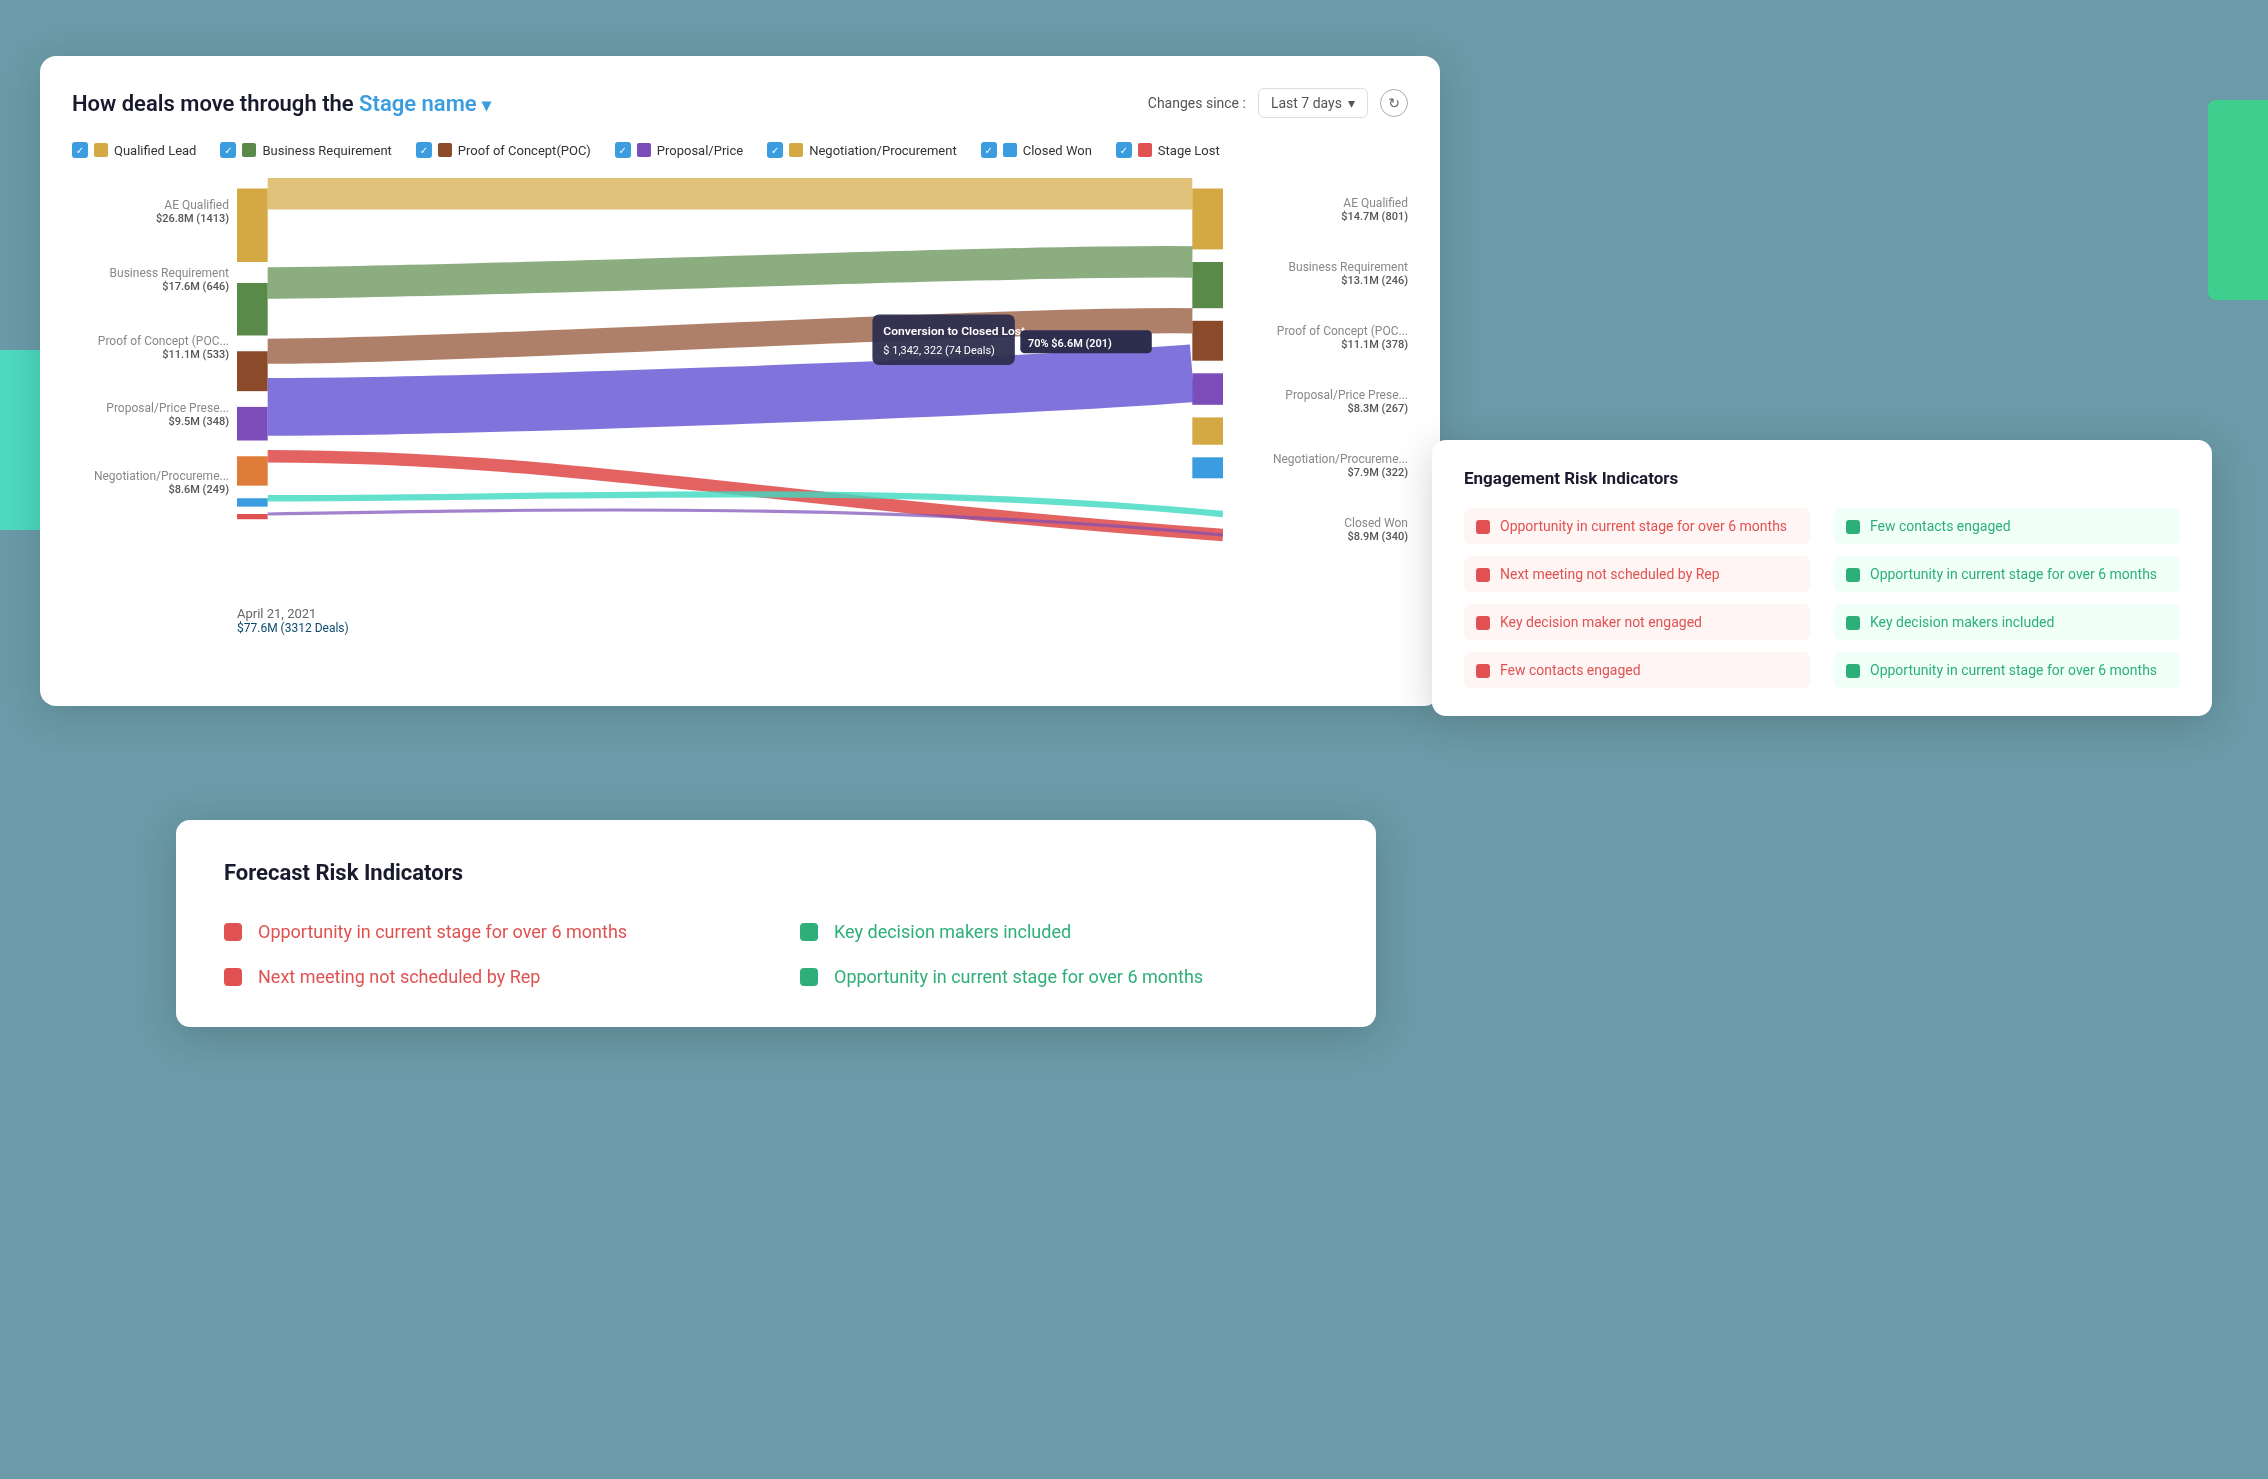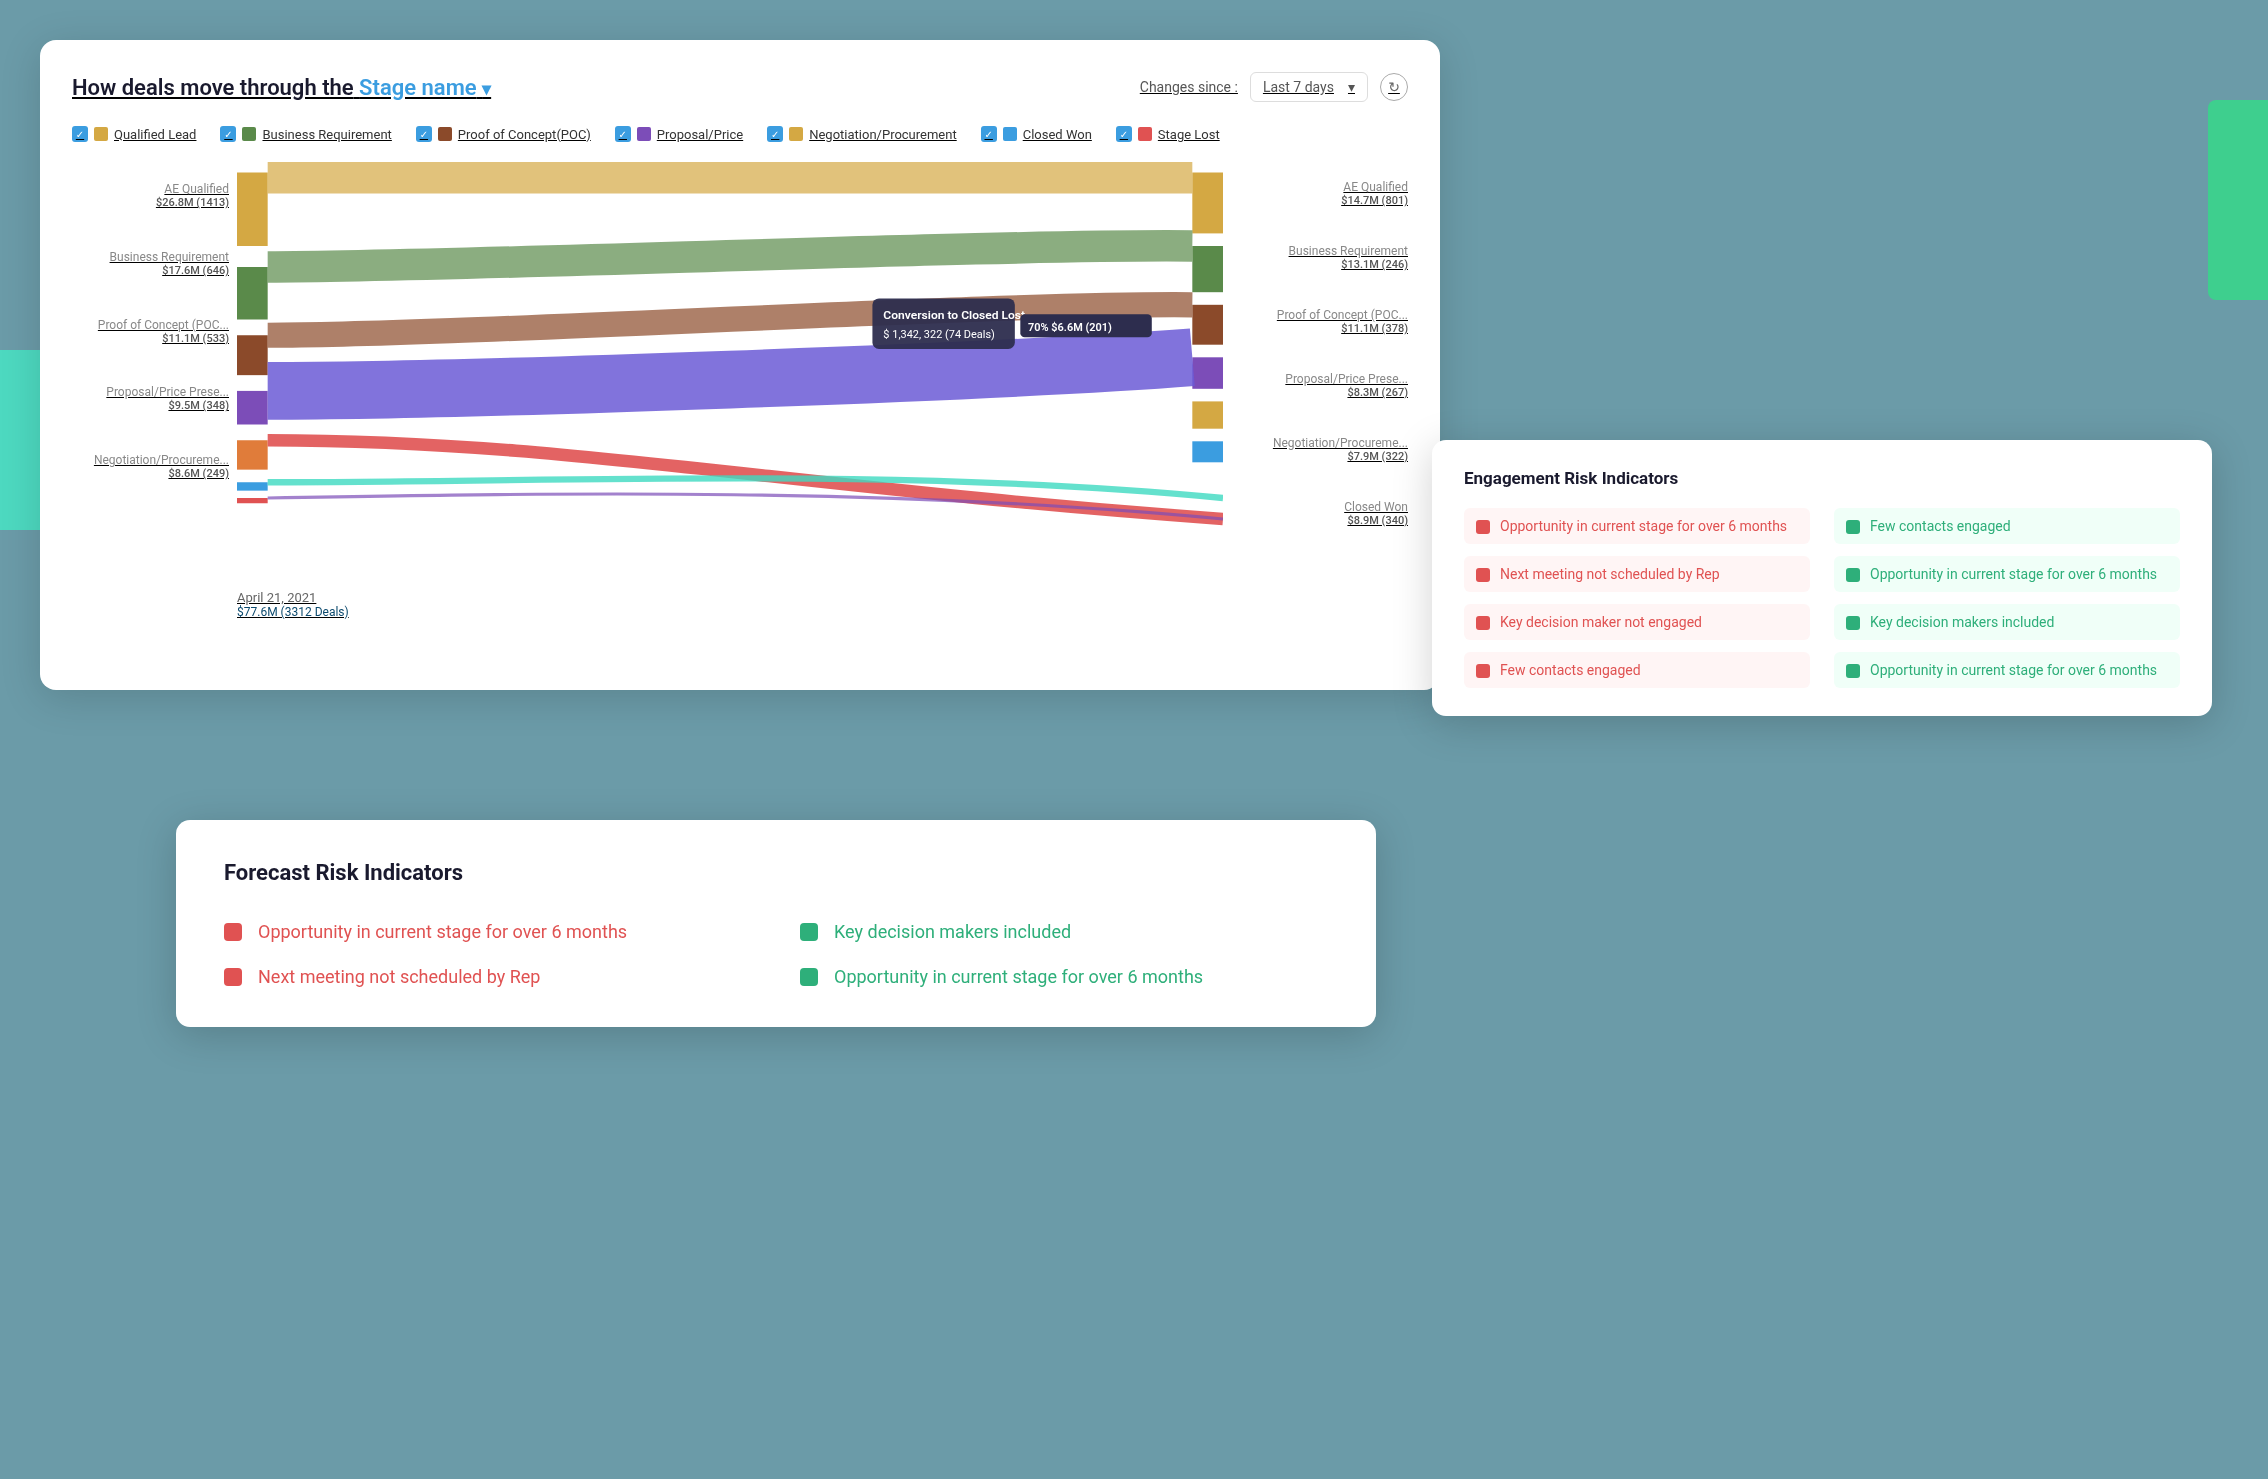--- a/index.html
+++ b/index.html
@@ -29,28 +29,27 @@
       width: 60px;
       height: 200px;
       background: #3ecf8e;
       border-radius: 8px 0 0 8px;
     }
 
     
     .main-card {
       position: absolute;
       left: 40px;
-      top: 40px;
+      top: 56px;
       width: 1400px;
       height: 650px;
       background: #fff;
       border-radius: 16px;
       box-shadow: 0 8px 40px rgba(0,0,0,0.15);
       padding: 32px;
-      text-decoration: underline;
     }
 
     .card-header {
       display: flex;
       justify-content: space-between;
       align-items: center;
       margin-bottom: 24px;
     }
 
     .card-title {
@@ -69,21 +68,21 @@
     .card-controls {
       display: flex;
       align-items: center;
       gap: 12px;
       color: #555;
       font-size: 14px;
     }
     .changes-dropdown {
       display: flex;
       align-items: center;
-      gap: 14px;
+      gap: 6px;
       border: 1px solid #ddd;
       border-radius: 6px;
       padding: 6px 12px;
       cursor: pointer;
       background: #fff;
     }
     .refresh-icon {
       width: 28px;
       height: 28px;
       border: 1.5px solid #aaa;

